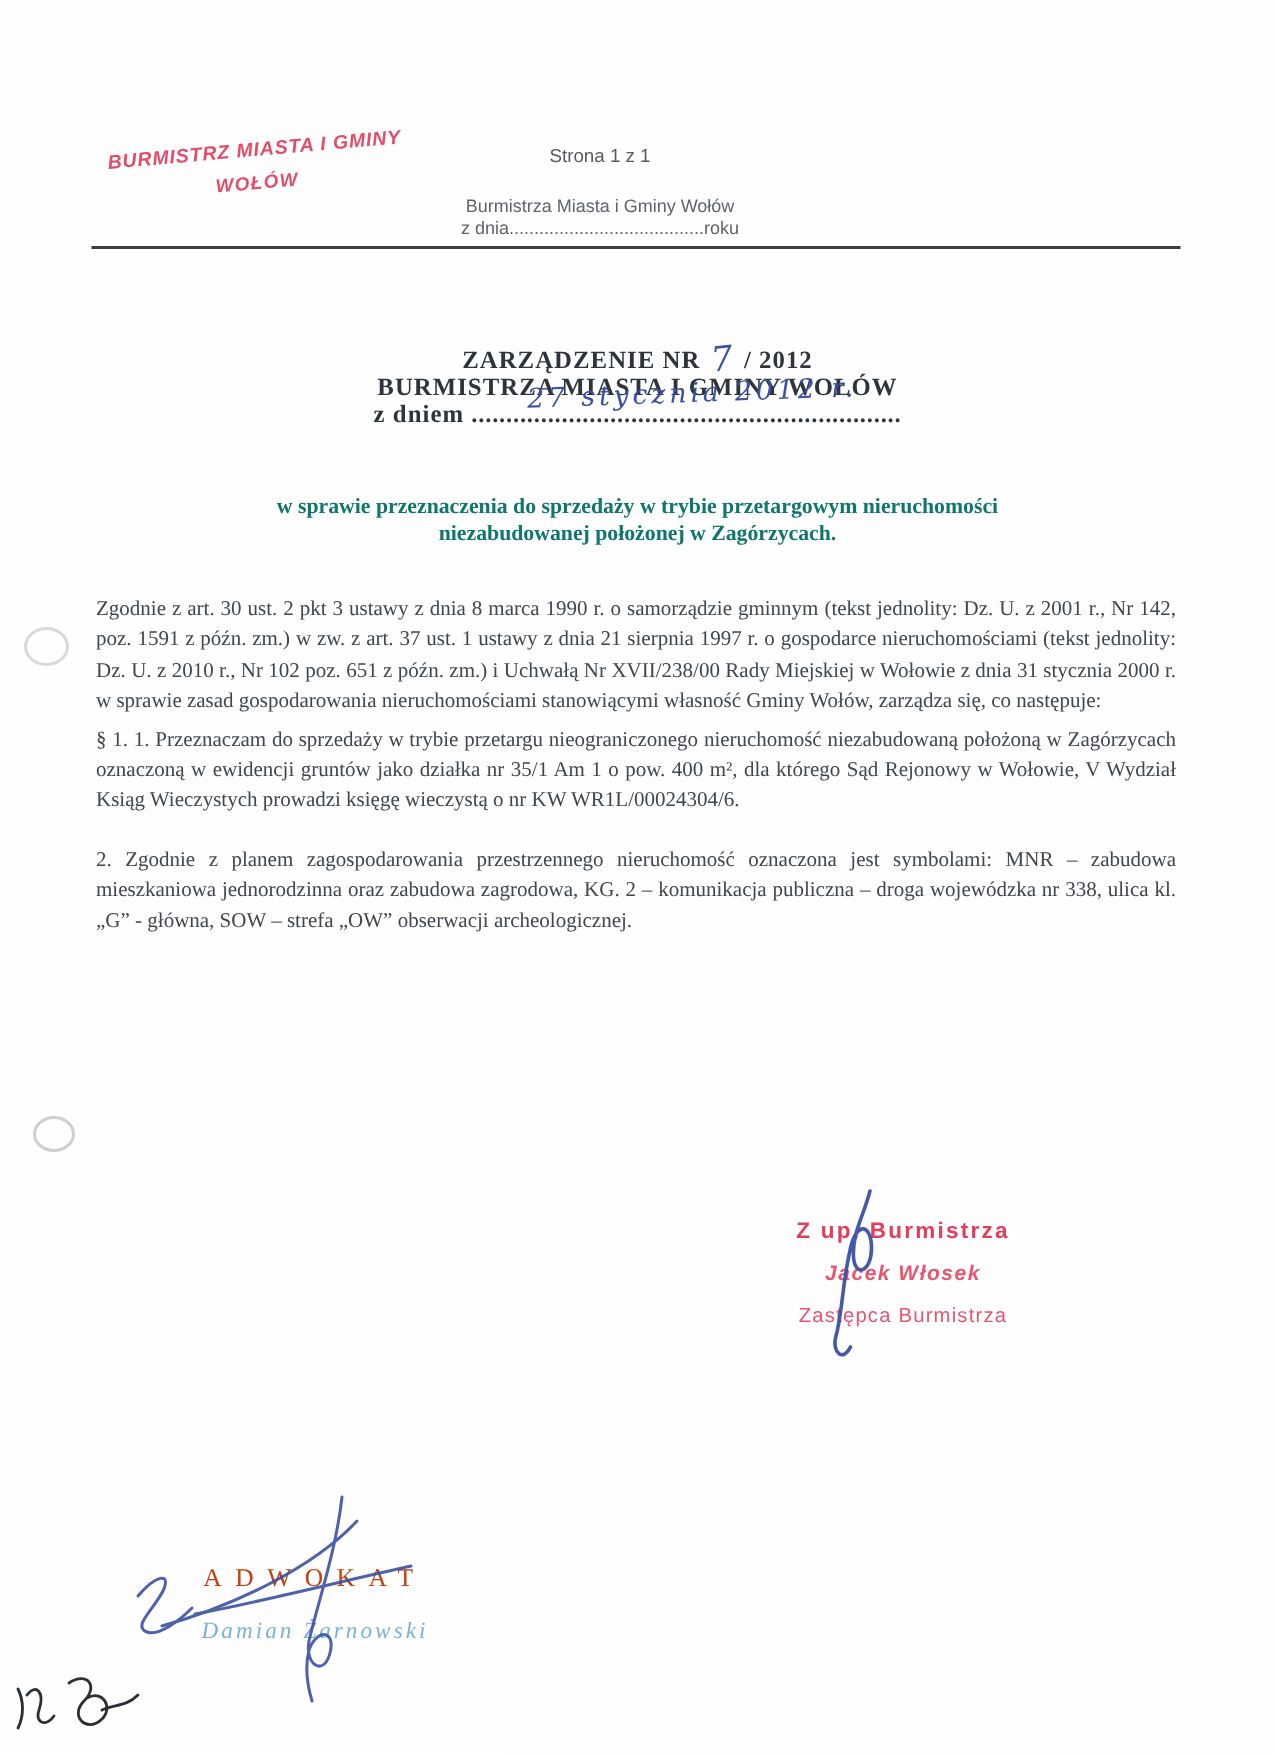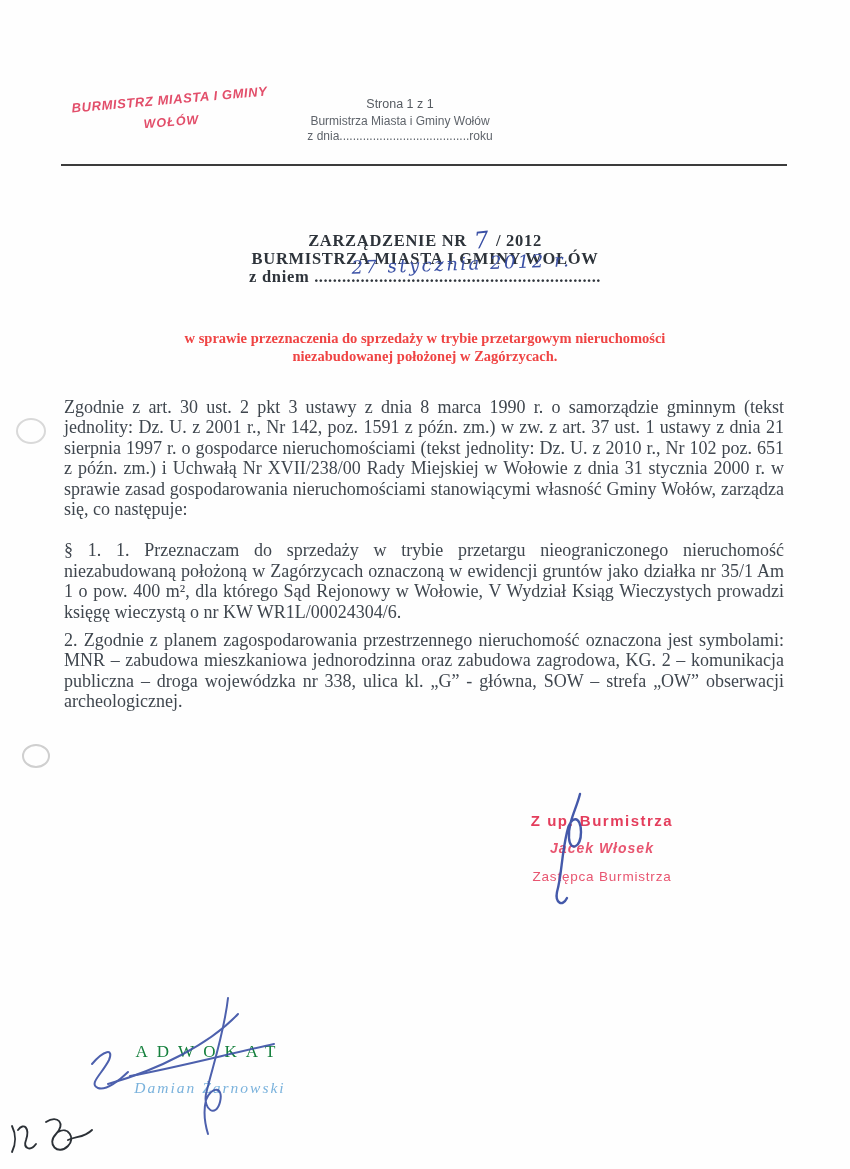--- a/index.html
+++ b/index.html
@@ -13,69 +13,69 @@
     transform:rotate(-5deg);color:#e0415f;font-family:"Liberation Sans",sans-serif;
     font-weight:bold;font-style:italic;opacity:.93;
   }
   .stamp-top .l1{font-size:13px;letter-spacing:.6px;}
   .stamp-top .l2{font-size:12.5px;margin-top:8px;letter-spacing:1px;}
   
   .hdr{
     position:absolute;top:97px;left:0;width:800px;text-align:center;
     font-family:"Liberation Sans",sans-serif;color:#5f646b;
   }
-  .hdr .page-info{font-size:12.5px;color:#565b61;margin-bottom:3px;}
+  .hdr .page-info{font-size:12.5px;color:#565b61;margin-bottom:19px;}
   .hdr .hl{font-size:12px;line-height:14.5px;white-space:pre;}
   .rule{position:absolute;left:61px;top:164px;width:726px;height:2px;background:#3c3c3c;}
   
   .title{
     position:absolute;top:229px;left:0;width:850px;text-align:center;
     font-weight:bold;color:#2e343b;font-size:16.5px;line-height:18px;letter-spacing:.7px;
   }
   .hw{color:#3a50a5;font-family:"DejaVu Serif",serif;font-style:italic;}
   .hw-number{display:inline-block;font-size:23px;transform:rotate(-6deg);position:relative;top:2px;margin:0 2px;font-weight:normal;}
   .date-wrap{position:relative;display:inline-block;}
   .date-dots{letter-spacing:.5px;}
   .hw-date{
     position:absolute;left:4px;top:-13px;width:100%;text-align:center;
     font-size:18px;font-weight:normal;letter-spacing:2.5px;transform:rotate(-2deg);white-space:nowrap;
   }
   
   .subject{
     position:absolute;top:330px;left:135px;width:580px;text-align:center;
-    font-weight:bold;font-size:14.5px;line-height:17.5px;color:#ef4444;
+    font-weight:bold;font-size:14.5px;line-height:17.5px;color:#0f766e;
   }
   
   .body-text{
     position:absolute;top:397px;left:64px;width:720px;
-    font-size:18px;line-height:20.4px;color:#3f464e;text-align:justify;
+    font-size:14px;line-height:20.4px;color:#3f464e;text-align:justify;
   }
   .body-text p{margin:0;}
-  .body-text p.p2{margin-top:21px;}
-  .body-text p.p3{margin-top:8px;}
+  .body-text p.p2{margin-top:5px;}
+  .body-text p.p3{margin-top:19px;}
   .body-text p.p4{margin-top:37px;text-align:left;}
   
   .punch{position:absolute;border-radius:50%;border:2.5px solid #d9d9d9;background:transparent;}
   .punch.one{left:16px;top:418px;width:26px;height:22px;}
   .punch.two{left:22px;top:744px;width:24px;height:20px;border-color:#cfcfcf;}
   
   .sig-block{
     position:absolute;left:502px;top:812px;width:200px;text-align:center;
     font-family:"Liberation Sans",sans-serif;color:#e43d5c;
   }
   .sig-block .by{font-size:15px;font-weight:bold;letter-spacing:1.5px;}
   .sig-block .name{font-size:14px;font-weight:bold;font-style:italic;margin-top:11px;letter-spacing:1px;color:#e85570;}
   .sig-block .role{font-size:13.5px;margin-top:13px;letter-spacing:.8px;color:#e85570;}
   .sig-ink{position:absolute;left:538px;top:788px;}
   
   .stamp-bottom{
     position:absolute;left:100px;top:1042px;width:220px;text-align:center;
     color:#8abbdf;
   }
-  .stamp-bottom .t{font-size:17px;letter-spacing:9px;color:#15803d;}
+  .stamp-bottom .t{font-size:17px;letter-spacing:9px;color:#c2410c;}
   .stamp-bottom .n{font-size:15.5px;font-style:italic;margin-top:17px;letter-spacing:2px;color:#7ab2dc;}
   .sig-bottom{position:absolute;left:78px;top:992px;}
   .initials{position:absolute;left:6px;top:1110px;}
   svg{display:block;}
 </style>
 </head>
 <body>
 
 <div class="page">
 

